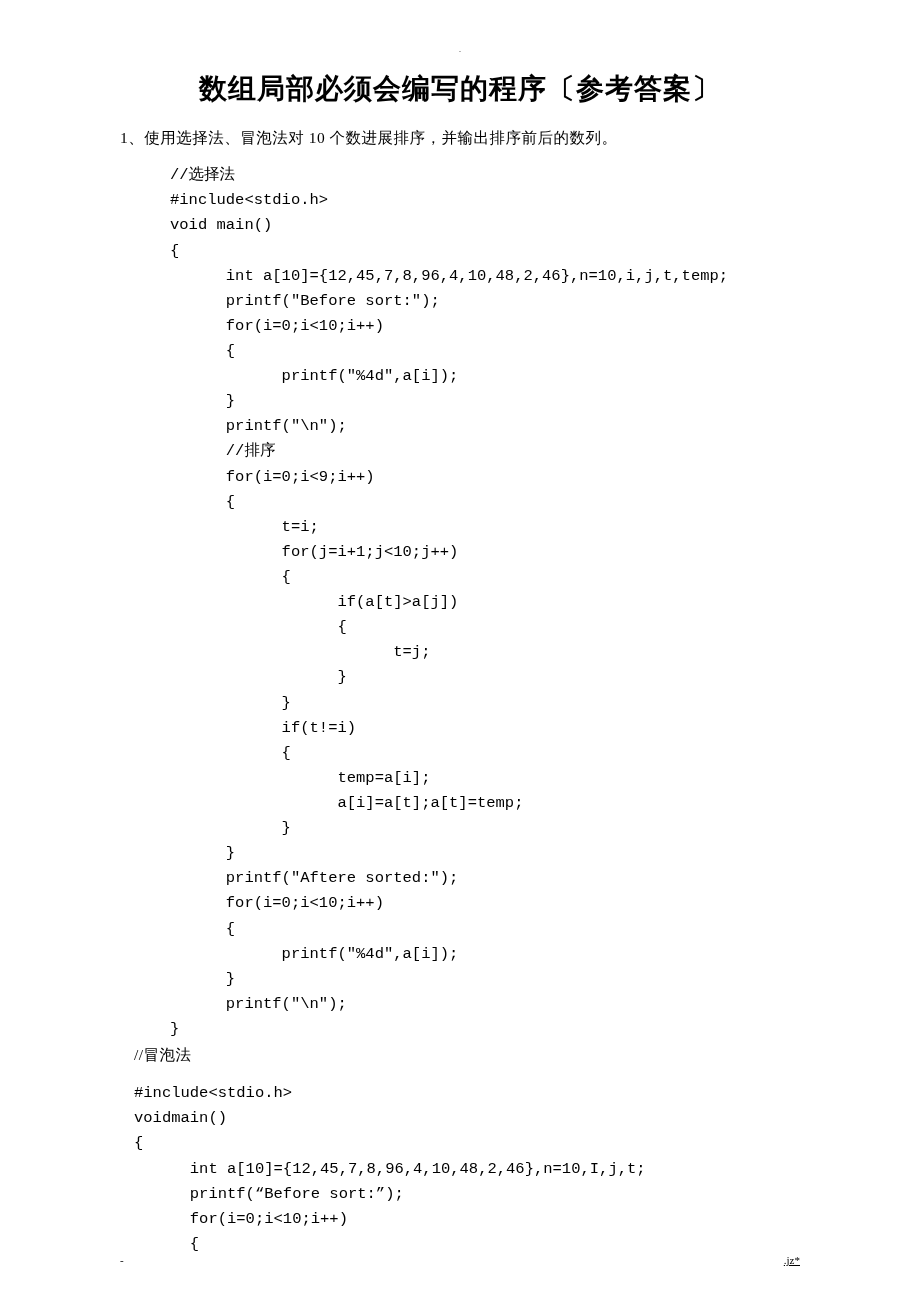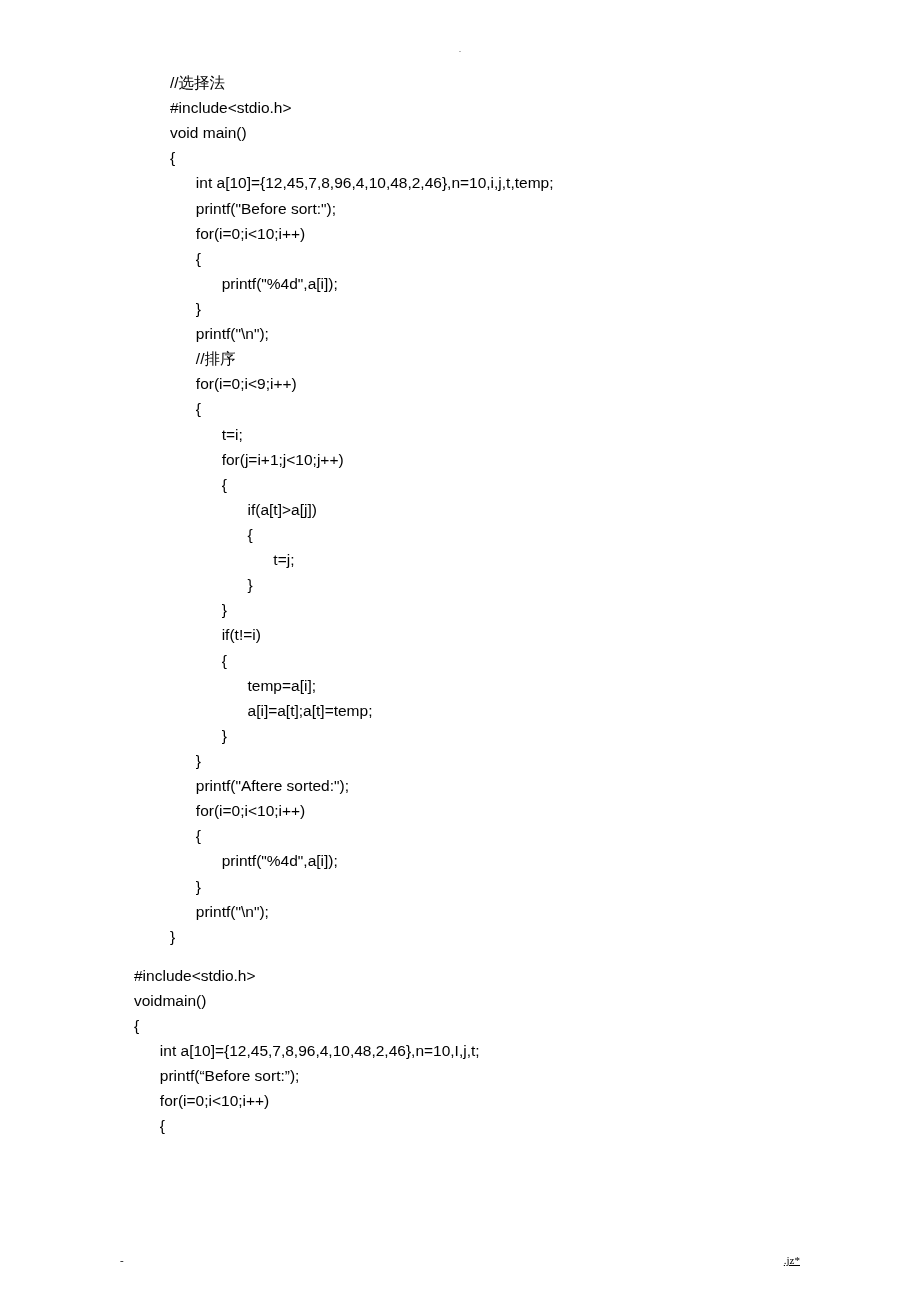--- a/index.html
+++ b/index.html
@@ -33,21 +33,21 @@
     margin: 0 0 18px 0;
     letter-spacing: 1px;
   }
   .intro {
     font-size: 15.5px;
     margin: 0 0 14px 0;
     letter-spacing: 0.5px;
     line-height: 1.5;
   }
   .code {
-    font-family: Liberation Sans, sans-serif;
+    font-family: Liberation Mono, monospace;
     font-size: 15.5px;
     line-height: 1.62;
     white-space: pre;
     padding-left: 50px;
     margin: 0;
   }
   .comment-cn {
     font-family: "SimSun", serif;
     letter-spacing: 0.5px;
   }
@@ -66,21 +66,23 @@
     float: right;
     text-decoration: underline;
   }
 </style>
 </head>
 <body>
 
 <div class="page">
   <div class="top-dot">.</div>
 
+  <h1 class="title">数组局部必须会编写的程序〔参考答案〕</h1>
 
+  <p class="intro">1、使用选择法、冒泡法对 10 个数进展排序，并输出排序前后的数列。</p>
 
   <pre class="code" id="code1">//选择法
 #include&lt;stdio.h&gt;
 void main()
 {
       int a[10]={12,45,7,8,96,4,10,48,2,46},n=10,i,j,t,temp;
       printf("Before sort:");
       for(i=0;i&lt;10;i++)
       {
             printf("%4d",a[i]);
@@ -104,20 +106,21 @@
             }
       }
       printf("Aftere sorted:");
       for(i=0;i&lt;10;i++)
       {
             printf("%4d",a[i]);
       }
       printf("\n");
 }</pre>
 
+  <div class="code comment-cn" style="padding-left:14px;">//冒泡法</div>
 
   <div style="height:14px;"></div>
 
   <pre class="code" id="code2" style="padding-left:14px;">#include&lt;stdio.h&gt;
 voidmain()
 {
       int a[10]={12,45,7,8,96,4,10,48,2,46},n=10,I,j,t;
       printf(“Before sort:”);
       for(i=0;i&lt;10;i++)
       {</pre>

